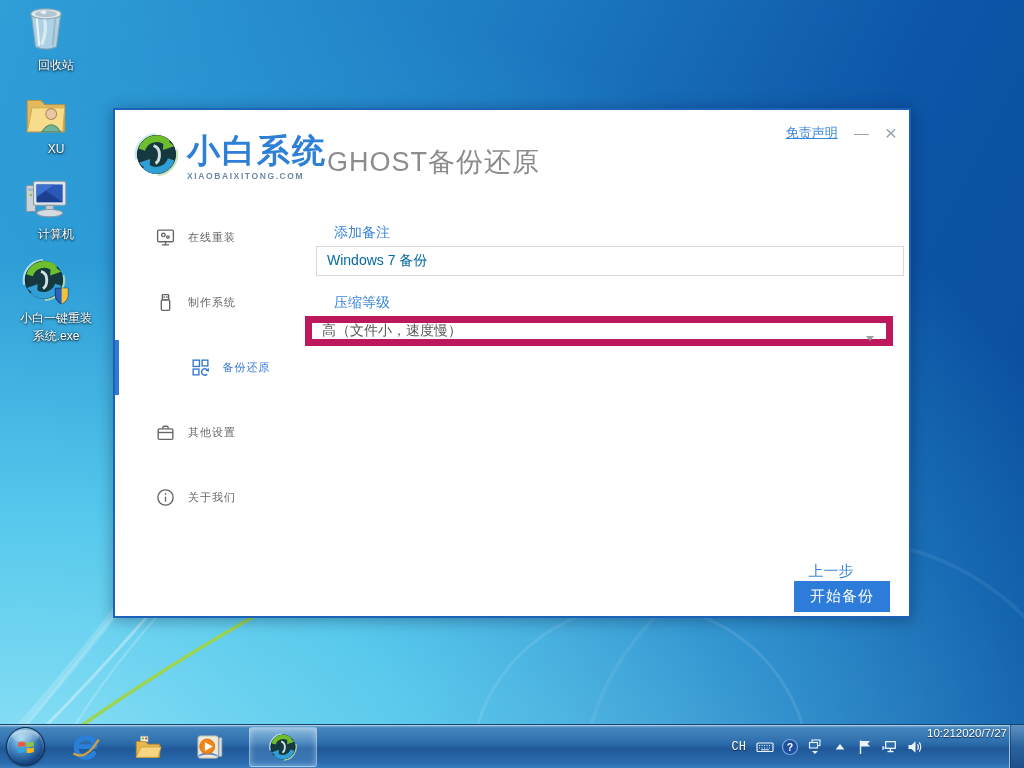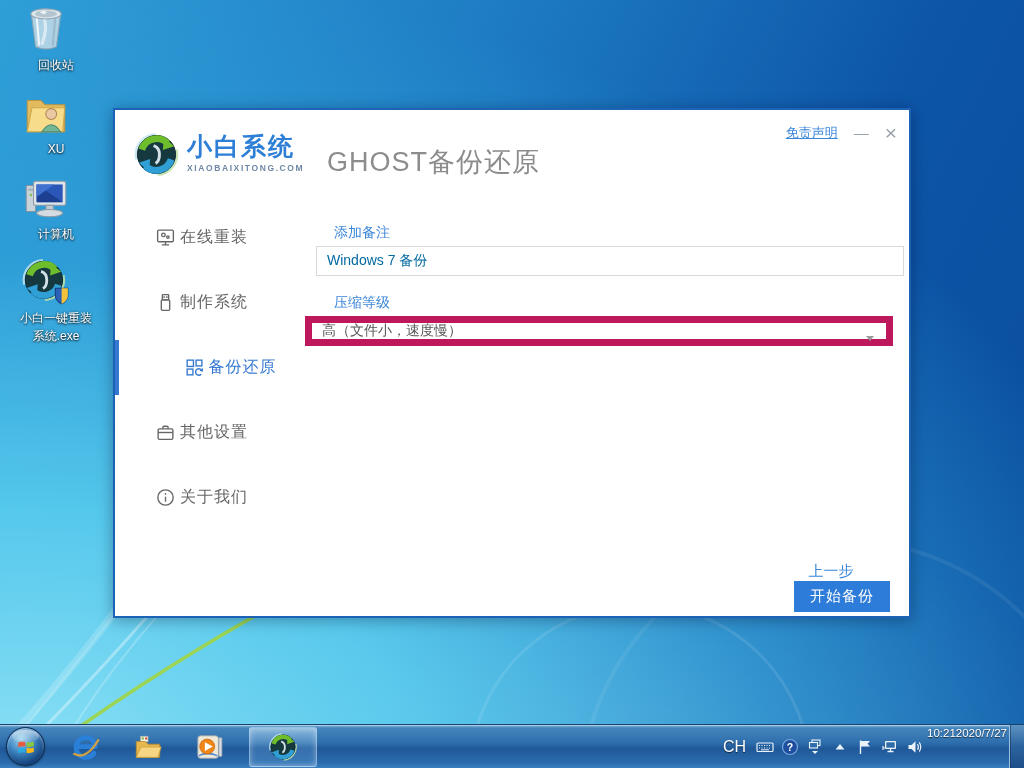--- a/index.html
+++ b/index.html
@@ -31,28 +31,28 @@
   .app{
     position:absolute;left:113px;top:108px;width:798px;height:510px;box-sizing:border-box;
     background:#fff;border:2px solid #1c63b7;box-shadow:0 2px 14px rgba(0,10,40,.35);
   }
   .titlebar-ctl{position:absolute;top:12px;right:12px;display:flex;align-items:center;gap:16px;}
   .disclaimer{font-size:13px;color:#3a86d9;text-decoration:underline;cursor:pointer;}
   .win-min{font-size:15px;color:#9aa3ab;cursor:pointer;line-height:1;}
   .win-close{font-size:21px;color:#9aa3ab;cursor:pointer;line-height:1;}
   .hdr-logo{position:absolute;left:18px;top:21px;width:47px;height:47px;}
   .brand{position:absolute;left:72px;top:24px;}
-  .brand-name{font-size:25px;font-weight:bold;color:#2e7fd6;letter-spacing:2px;line-height:1;}
+  .brand-name{font-size:33px;font-weight:bold;color:#2e7fd6;letter-spacing:2px;line-height:1;}
   .brand-domain{font-size:8.5px;color:#6f88a5;letter-spacing:1.6px;margin-top:4px;font-weight:bold;}
   .page-title{position:absolute;left:212px;top:34px;font-size:27px;color:#8c8c8c;letter-spacing:1px;}
   
   .sidebar{position:absolute;left:0;top:95px;width:190px;}
   .side-item{position:relative;height:65px;display:flex;align-items:center;cursor:pointer;color:#666;}
   .side-item .s-ic{margin-left:40px;width:21px;height:21px;flex:0 0 auto;}
-  .side-item .s-lbl{margin-left:4px;font-size:16px;letter-spacing:1px;}
+  .side-item .s-lbl{margin-left:12px;font-size:11px;letter-spacing:1px;}
   .side-item.active{color:#3578d1;justify-content:center;}
   .side-item.active::before{
     content:"";position:absolute;left:0;top:5px;width:4px;height:55px;background:#3578d1;
   }
   
   .form{position:absolute;left:190px;top:0;right:0;}
   .f-label{position:absolute;left:0;font-size:14px;color:#3a86d9;margin-left:29px;}
   .lbl-note{top:114px;}
   .lbl-comp{top:184px;}
   .note-input{
@@ -96,21 +96,21 @@
   }
   .tb-icons{display:flex;align-items:center;margin-left:26px;gap:32px;}
   .tb-ic{width:30px;height:30px;cursor:pointer;}
   .tb-active{
     margin-left:24px;width:66px;height:38px;border:1px solid rgba(200,230,250,.55);border-radius:3px;
     background:linear-gradient(180deg,rgba(205,235,252,.5),rgba(130,185,230,.25) 50%,rgba(90,150,205,.3));
     box-shadow:inset 0 0 6px rgba(255,255,255,.4);
     display:flex;align-items:center;justify-content:center;cursor:pointer;
   }
   .tray{position:absolute;right:100px;top:0;height:43px;display:flex;align-items:center;gap:7px;}
-  .tray-lang{font-size:16px;color:#fff;text-shadow:0 1px 1px rgba(0,0,0,.6);cursor:pointer;padding:0 3px;}
+  .tray-lang{font-size:12px;color:#fff;text-shadow:0 1px 1px rgba(0,0,0,.6);cursor:pointer;padding:0 3px;font-family:Liberation Mono, monospace;}
   .tray-ic{width:18px;height:18px;cursor:pointer;display:block;}
   .clock{
     position:absolute;right:17px;top:0;height:49px;display:flex;flex-direction:row;
     justify-content:center;cursor:pointer;min-width:68px;
   }
   .clock div{font-size:11.5px;color:#fff;line-height:1.5;text-shadow:0 1px 1px rgba(0,0,0,.65);}
   .show-desktop{
     position:absolute;right:0;top:0;width:14px;height:43px;cursor:pointer;
     background:linear-gradient(180deg,#5d93c2,#2b639e 50%,#1d4f8a);
     border-left:1px solid #9cc2e0;box-shadow:inset 1px 0 0 rgba(10,40,80,.5);

